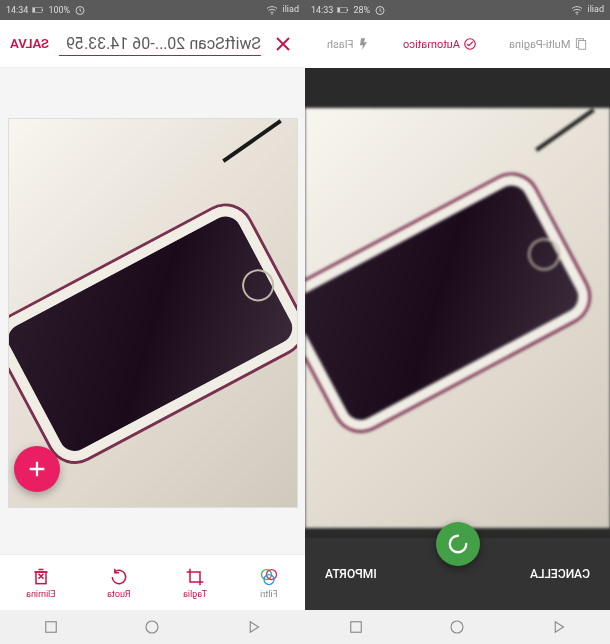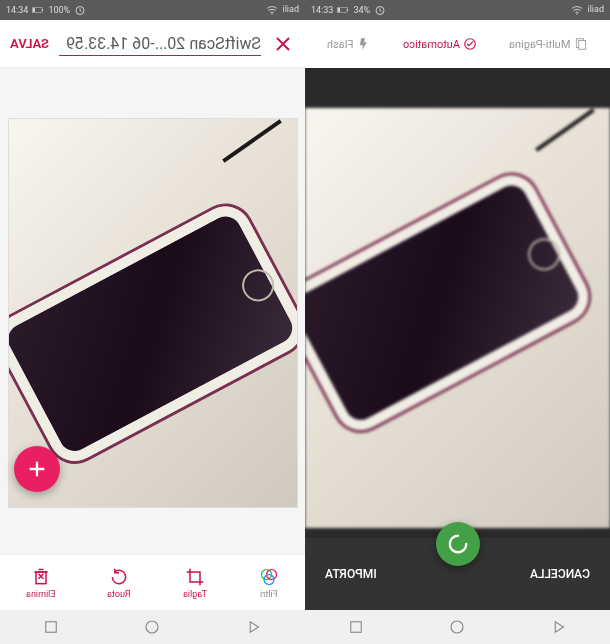--- a/index.html
+++ b/index.html
@@ -345,21 +345,21 @@
 
   <div class="screen screen-right">
     <div class="status-bar">
       <div class="status-left">
         <span>14:33</span>
         <svg class="status-icon" viewBox="0 0 24 12">
             <rect x="0" y="1" width="20" height="10" fill="none" stroke="#ddd" stroke-width="1"></rect>
             <rect x="1" y="2" width="5" height="8" fill="#ddd"></rect>
             <rect x="20" y="4" width="2" height="4" fill="#ddd"></rect>
           </svg>
-        <span>34%</span>
+        <span>28%</span>
         <svg class="status-icon" viewBox="0 0 24 24">
             <circle cx="12" cy="13" r="8" fill="none" stroke="#ddd" stroke-width="2"></circle>
             <path d="M12 9v4l3 2" stroke="#ddd" stroke-width="2" fill="none"></path>
           </svg>
       </div>
       <div class="status-right">
         <svg class="status-icon" viewBox="0 0 24 24">
             <path d="M2 9c6-5 14-5 20 0M5 13c4-3 10-3 14 0M9 17c2-1 4-1 6 0" stroke="#ddd" stroke-width="2" fill="none"></path>
             <circle cx="12" cy="20" r="1.5" fill="#ddd"></circle>
           </svg>

